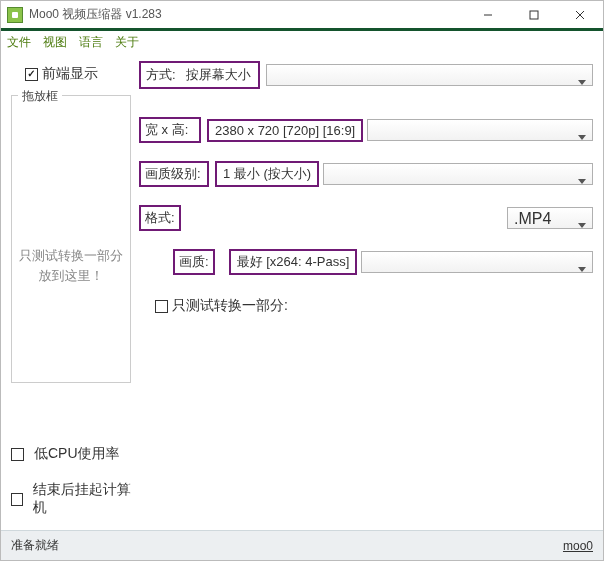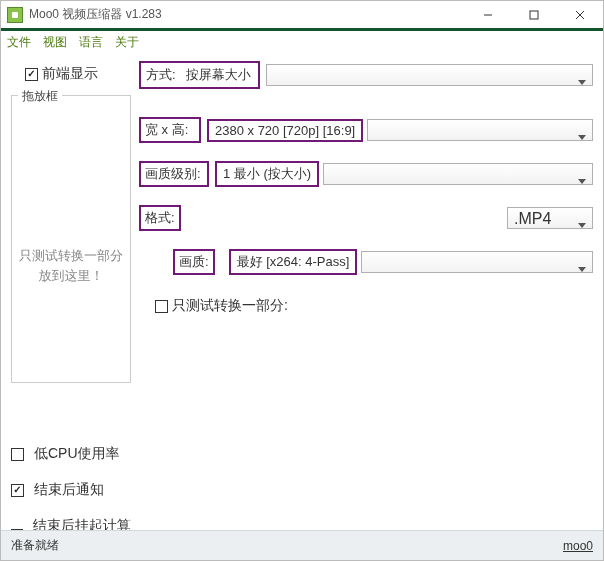--- a/index.html
+++ b/index.html
@@ -103,24 +103,20 @@
         <span>放到这里！</span>
       </div>
     </div>
 
     <div class="left-bottom">
       <div class="checkbox-row">
         <span class="checkbox"></span>
         <span>低CPU使用率</span>
       </div>
       <div class="checkbox-row">
-        <span class="checkbox checked"></span>
-        <span>结束后通知</span>
-      </div>
-      <div class="checkbox-row">
         <span class="checkbox"></span>
         <span>结束后挂起计算机</span>
       </div>
     </div>
   </div>
 
   <div class="right-col">
 
     <div class="field-row first">
       <span class="red-box" style="display:inline-flex; align-items:center; padding:1px;">

